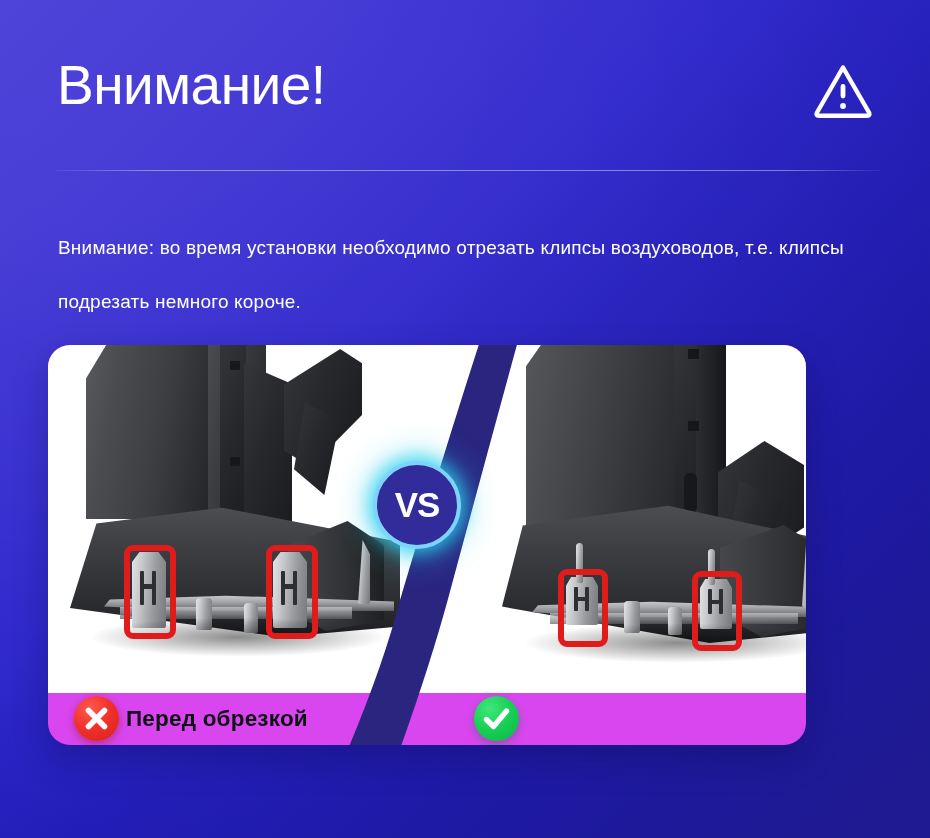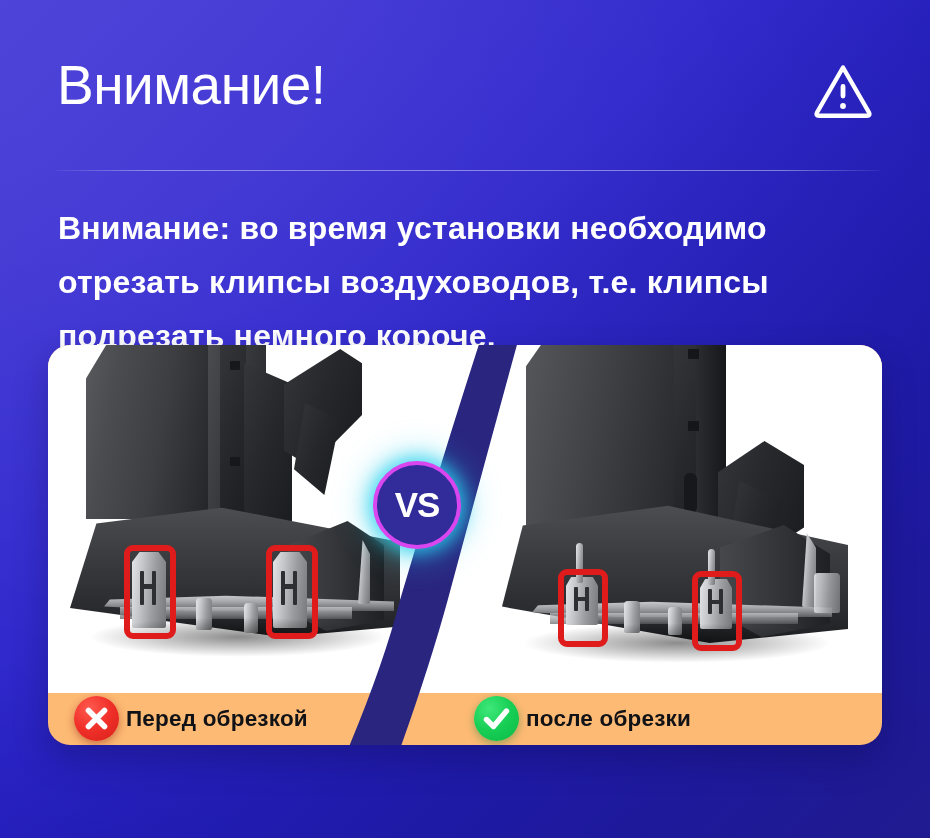--- a/index.html
+++ b/index.html
@@ -32,29 +32,29 @@
   #warnIcon{
     position:absolute; left:812px; top:62px; width:62px; height:58px;
   }
   #divider{
     position:absolute; left:56px; top:170px; width:824px; height:1px;
     background:linear-gradient(90deg, rgba(255,255,255,.05), rgba(255,255,255,.42) 12%, rgba(255,255,255,.42) 88%, rgba(255,255,255,.05));
   }
 
   
   #bodyText{
-    position:absolute; left:58px; top:201px; width:830px;
-    color:#ffffff; font-size:32px; font-weight:bold;
+    position:absolute; left:58px; top:221px; width:830px;
+    color:#ffffff; font-size:19px; font-weight:normal;
     line-height:54px; letter-spacing:.2px;
   }
 
   
   #card{
-    position:absolute; left:48px; top:345px; width:834px; height:400px;
-    background:#fdba74; border-radius:22px; overflow:hidden;
+    position:absolute; left:48px; top:345px; width:758px; height:400px;
+    background:#d946ef; border-radius:22px; overflow:hidden;
     box-shadow:0 14px 34px rgba(14,10,70,.30);
   }
   .photo{
     position:absolute; top:0; height:348px; overflow:hidden;
     background:#ffffff;
   }
   #photoL{ left:0; width:420px; }
   #photoR{ left:414px; width:420px; }
 
   
@@ -108,21 +108,21 @@
     position:absolute; left:0; top:0; width:834px; height:400px;
     pointer-events:none;
   }
 
   
   #vs{
     position:absolute; left:417px; top:505px;
     width:88px; height:88px; margin:-44px 0 0 -44px;
     border-radius:50%;
     background:#322c9b;
-    border:4px solid #d946ef;
+    border:4px solid #7dd3fc;
     box-shadow:0 0 16px 4px rgba(42,210,238,.75), 0 0 30px 10px rgba(42,210,238,.35);
     display:flex; align-items:center; justify-content:center;
     color:#ffffff; font-size:35px; font-weight:bold; letter-spacing:-1px;
     z-index:9;
   }
 
   
   .lblRow{
     position:absolute; bottom:0; height:52px;
     display:flex; align-items:center;
@@ -275,23 +275,20 @@
     <div class="hl" style="left:230px; top:226px; width:50px; height:80px;"></div>
   </div>
 
   <svg id="band" viewBox="0 0 834 400">
     <path d="M470 -4 L432 -4 Q392 120 352 255 Q336 318 300 404 L352 404 Q382 320 400 254 Q436 120 470 -4 Z" fill="#2a2680"></path>
   </svg>
 
   <div class="lblRow" id="lblL">
     <span class="lblText">Перед обрезкой</span>
   </div>
-  <div class="lblRow" id="lblR">
-    <span class="lblText">после обрезки</span>
-  </div>
 
   <div class="badge" id="badgeX" style="bottom:4px; top:auto;">
     <svg viewBox="0 0 45 45" width="45" height="45">
       <path d="M14.5 14.5 L30.5 30.5 M30.5 14.5 L14.5 30.5" stroke="#ffffff" stroke-width="5.6" stroke-linecap="round"></path>
     </svg>
   </div>
   <div class="badge" id="badgeCheck" style="bottom:4px; top:auto;">
     <svg viewBox="0 0 45 45" width="45" height="45">
       <path d="M12.5 23.5 L19.5 30.5 L32.5 15" fill="none" stroke="#ffffff" stroke-width="5.4" stroke-linecap="round" stroke-linejoin="round"></path>
     </svg>

